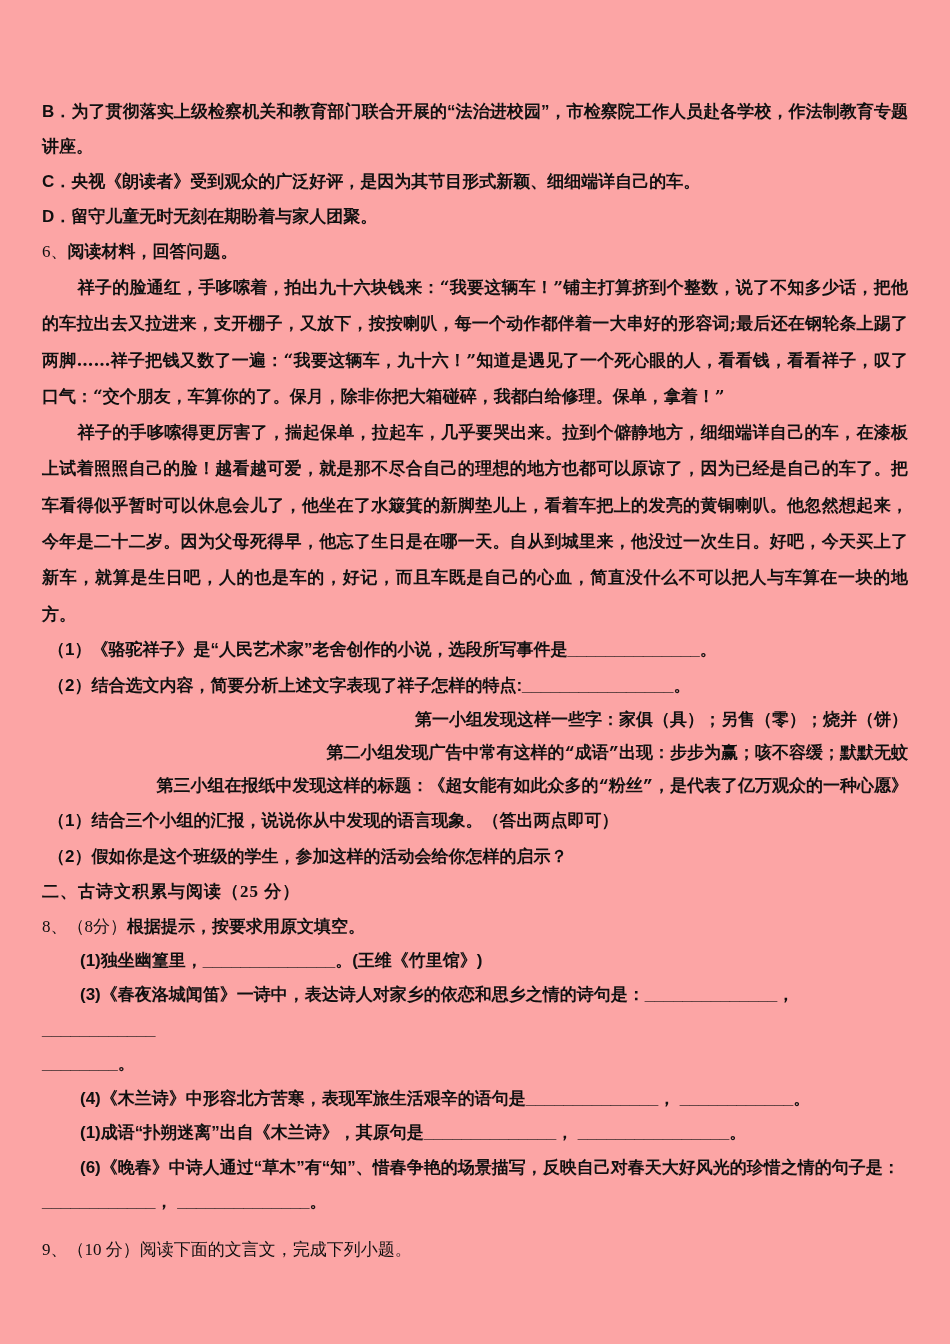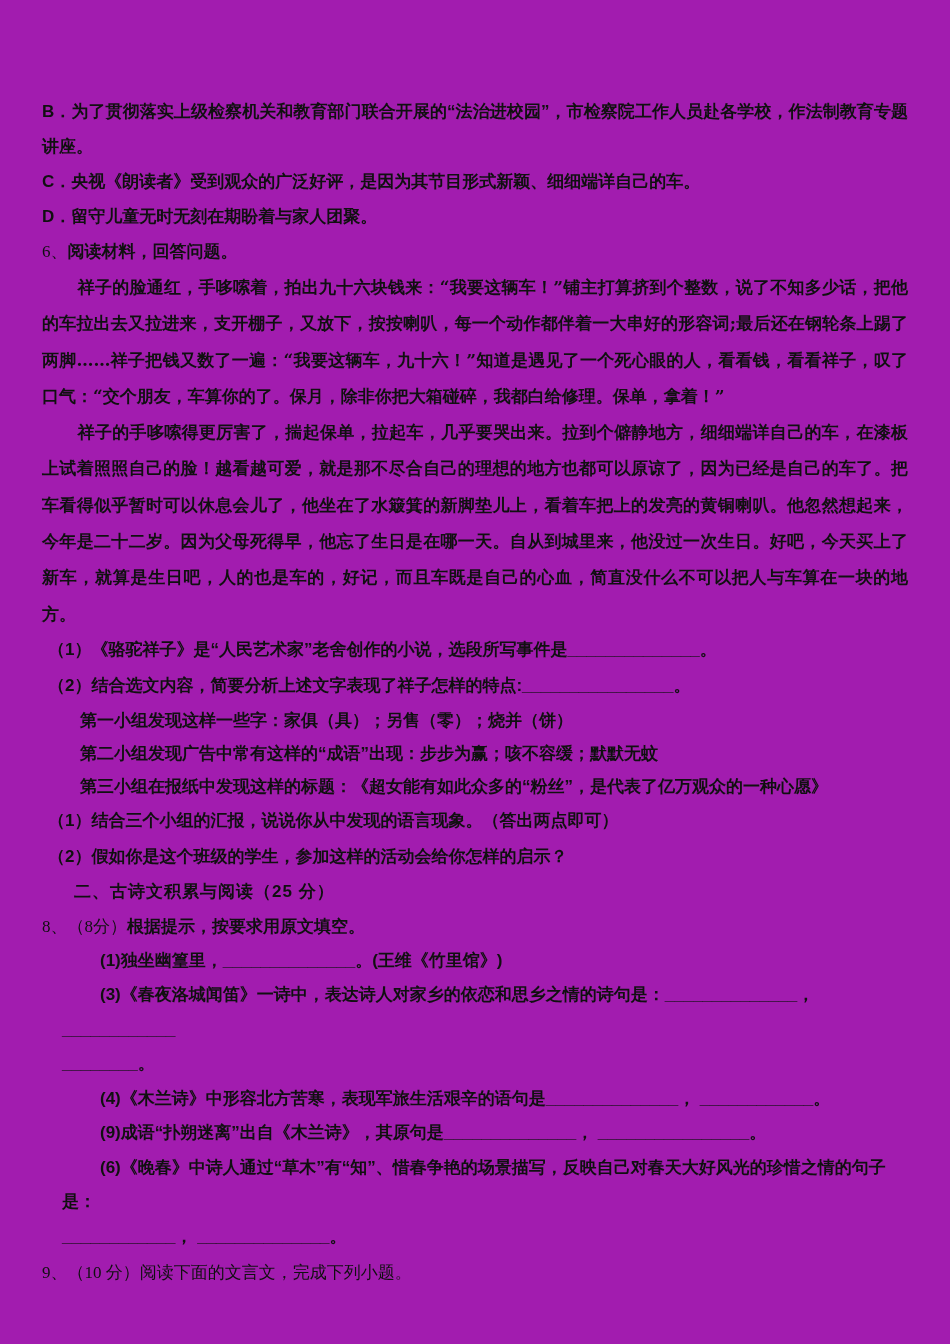--- a/index.html
+++ b/index.html
@@ -1,21 +1,21 @@
 <!DOCTYPE html>
 <html><head>
 <meta charset="utf-8">
 <style>
   html, body { margin: 0; padding: 0; background: #ffffff; }
   .sheet {
     position: relative;
     width: 950px;
     height: 1344px;
     box-sizing: border-box;
-    background: #a21caf;
+    background: #fca5a5;
     padding: 94px 42px 0 42px;
     color: #101010;
     font-size: 17px;
     overflow: hidden;
   }
   p { margin: 0; }
 
   .opt {
     font-family: "Liberation Sans", sans-serif; font-weight: 700;
     line-height: 35px; text-align: justify;
@@ -26,35 +26,35 @@
 
   .excerpt {
     font-family: "DejaVu Serif", serif; font-weight: 700;
     line-height: 36.3px; text-indent: 2.1em; text-align: justify;
   }
   .sub {
     font-family: "Liberation Sans", sans-serif; font-weight: 700;
     line-height: 36px; padding-left: 6px;
   }
   .group {
-    font-family: Liberation Sans, sans-serif; font-weight: 700;
-    line-height: 33px; padding-left: 38px;
+    font-family: Liberation Mono, monospace; font-weight: 700;
+    line-height: 33px; padding-left: 38px; text-align: right;
   }
   .section {
-    font-family: Liberation Sans, sans-serif; font-weight: 700;
-    line-height: 34px; letter-spacing: 1px; margin-left: 32px;
+    font-family: Liberation Serif, serif; font-weight: 700;
+    line-height: 34px; letter-spacing: 1px;
   }
   .fill {
     font-family: "Liberation Sans", sans-serif; font-weight: 700;
-    line-height: 34.5px; text-indent: 38px; margin-left: 20px;
+    line-height: 34.5px; text-indent: 38px;
   }
   .fill.cont { text-indent: 0; }
   .q9-line {
     font-family: "Liberation Serif", serif; font-weight: 400;
-    line-height: 35px; margin-top: 1px;
+    line-height: 35px; margin-top: 12px;
   }
 </style>
 </head>
 <body>
 
 <div class="sheet">
 
   <p class="opt">B．为了贯彻落实上级检察机关和教育部门联合开展的“法治进校园”，市检察院工作人员赴各学校，作法制教育专题讲座。</p>
   <p class="opt">C．央视《朗读者》受到观众的广泛好评，是因为其节目形式新颖、细细端详自己的车。</p>
   <p class="opt">D．留守儿童无时无刻在期盼着与家人团聚。</p>
@@ -76,19 +76,19 @@
   <p class="sub">（2）假如你是这个班级的学生，参加这样的活动会给你怎样的启示？</p>
 
   <p class="section">二、古诗文积累与阅读（25 分）</p>
 
   <p class="q-head"><span class="q-num">8、（8分）</span><span class="q-title">根据提示，按要求用原文填空。</span></p>
 
   <p class="fill">(1)独坐幽篁里，______________。(王维《竹里馆》)</p>
   <p class="fill">(3)《春夜洛城闻笛》一诗中，表达诗人对家乡的依恋和思乡之情的诗句是：______________， ____________</p>
   <p class="fill cont">________。</p>
   <p class="fill">(4)《木兰诗》中形容北方苦寒，表现军旅生活艰辛的语句是______________， ____________。</p>
-  <p class="fill">(9)成语“扑朔迷离”出自《木兰诗》，其原句是______________， ________________。</p>
+  <p class="fill">(1)成语“扑朔迷离”出自《木兰诗》，其原句是______________， ________________。</p>
   <p class="fill">(6)《晚春》中诗人通过“草木”有“知”、惜春争艳的场景描写，反映自己对春天大好风光的珍惜之情的句子是：</p>
   <p class="fill cont">____________， ______________。</p>
 
   <p class="q9-line">9、（10 分）阅读下面的文言文，完成下列小题。</p>
 
 </div>
 
 </body></html>

